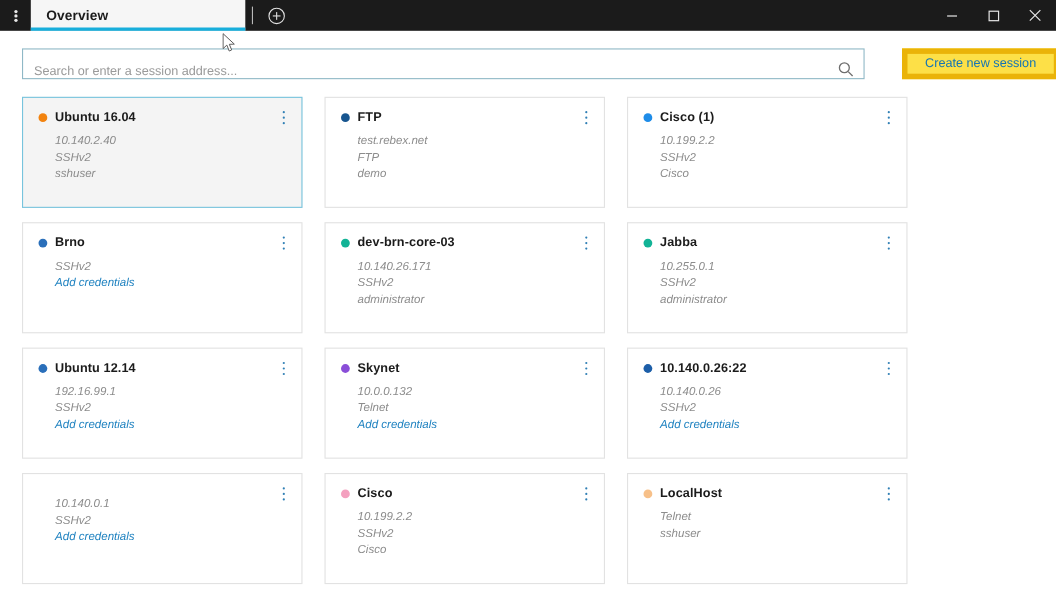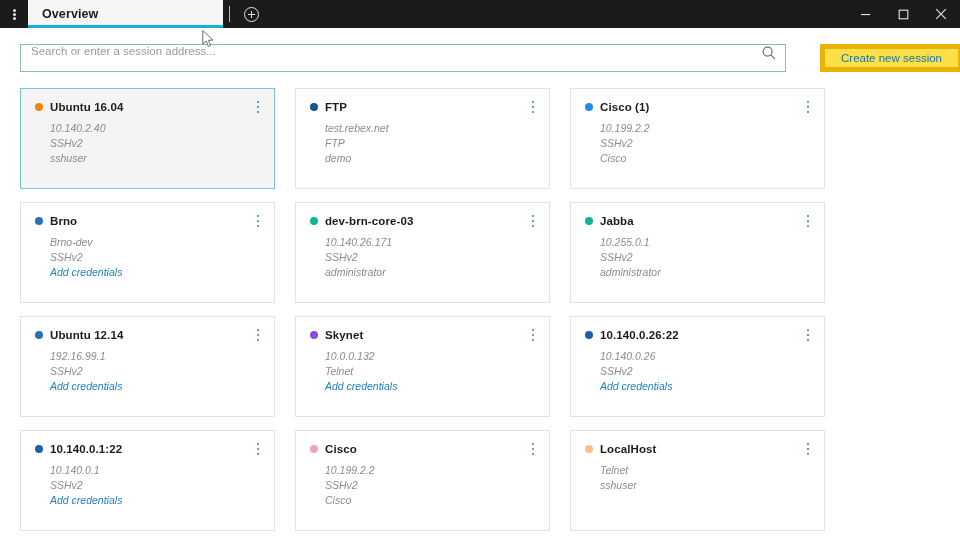--- a/index.html
+++ b/index.html
@@ -89,21 +89,21 @@
     align-items: center;
     padding: 16px 18px 0 20px;
   }
   .searchbox {
     flex: 0 0 auto;
     width: 766px;
     height: 28px;
     border: 1px solid #8fb8c6;
     background: #ffffff;
     display: flex;
-    align-items: flex-start;
+    align-items: flex-end;
     padding: 0 8px 0 10px;
   }
   .searchbox input {
     flex: 1;
     border: none; outline: none;
     font-family: "Liberation Sans", sans-serif;
     font-size: 11.5px;
     color: #333;
     background: transparent;
   }
@@ -301,21 +301,20 @@
       <div class="card-head">
         <span class="status-dot" style="background: rgb(42, 111, 186);"></span>
         <span class="card-title">Brno</span>
       </div>
       <div class="card-menu">
         <span class="d"></span>
         <span class="d"></span>
         <span class="d"></span>
       </div>
       <div class="card-body">
-        <div class="card-line">Brno-dev</div>
         <div class="card-line">SSHv2</div>
         <div class="card-line link">Add credentials</div>
       </div>
     </div>
     <div class="card">
       <div class="card-head">
         <span class="status-dot" style="background: rgb(18, 179, 150);"></span>
         <span class="card-title">dev-brn-core-03</span>
       </div>
       <div class="card-menu">
@@ -387,24 +386,20 @@
         <span class="d"></span>
         <span class="d"></span>
       </div>
       <div class="card-body">
         <div class="card-line">10.140.0.26</div>
         <div class="card-line">SSHv2</div>
         <div class="card-line link">Add credentials</div>
       </div>
     </div>
     <div class="card">
-      <div class="card-head">
-        <span class="status-dot" style="background: rgb(28, 94, 168);"></span>
-        <span class="card-title">10.140.0.1:22</span>
-      </div>
       <div class="card-menu">
         <span class="d"></span>
         <span class="d"></span>
         <span class="d"></span>
       </div>
       <div class="card-body">
         <div class="card-line">10.140.0.1</div>
         <div class="card-line">SSHv2</div>
         <div class="card-line link">Add credentials</div>
       </div>

